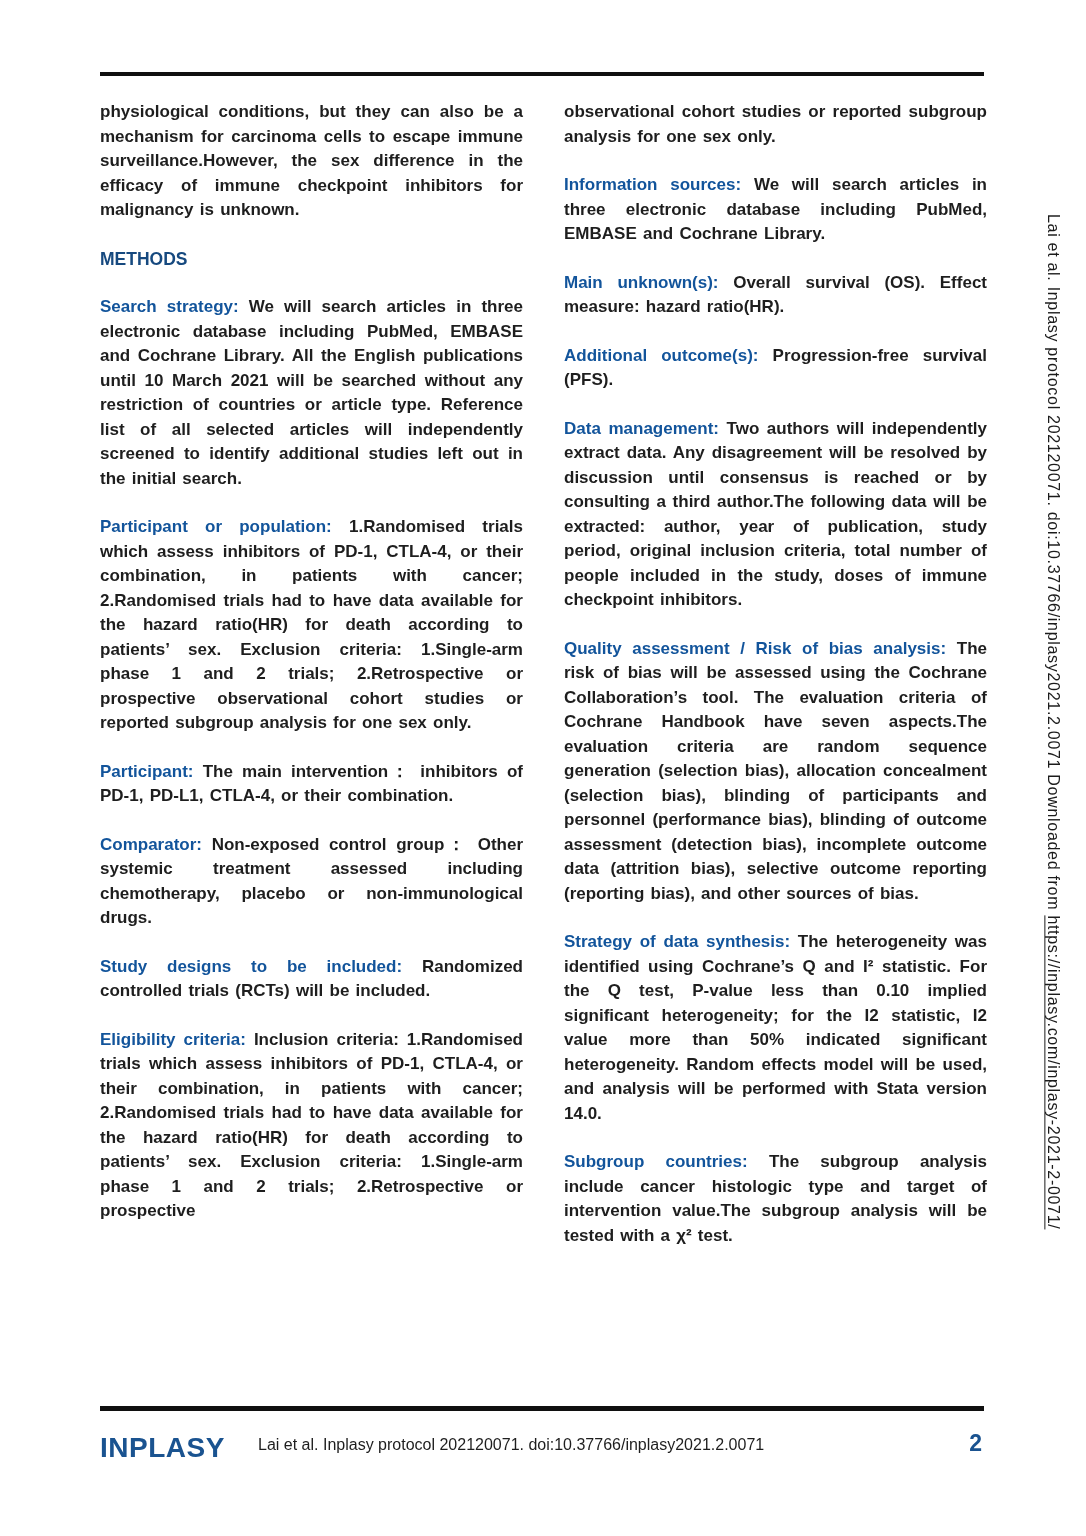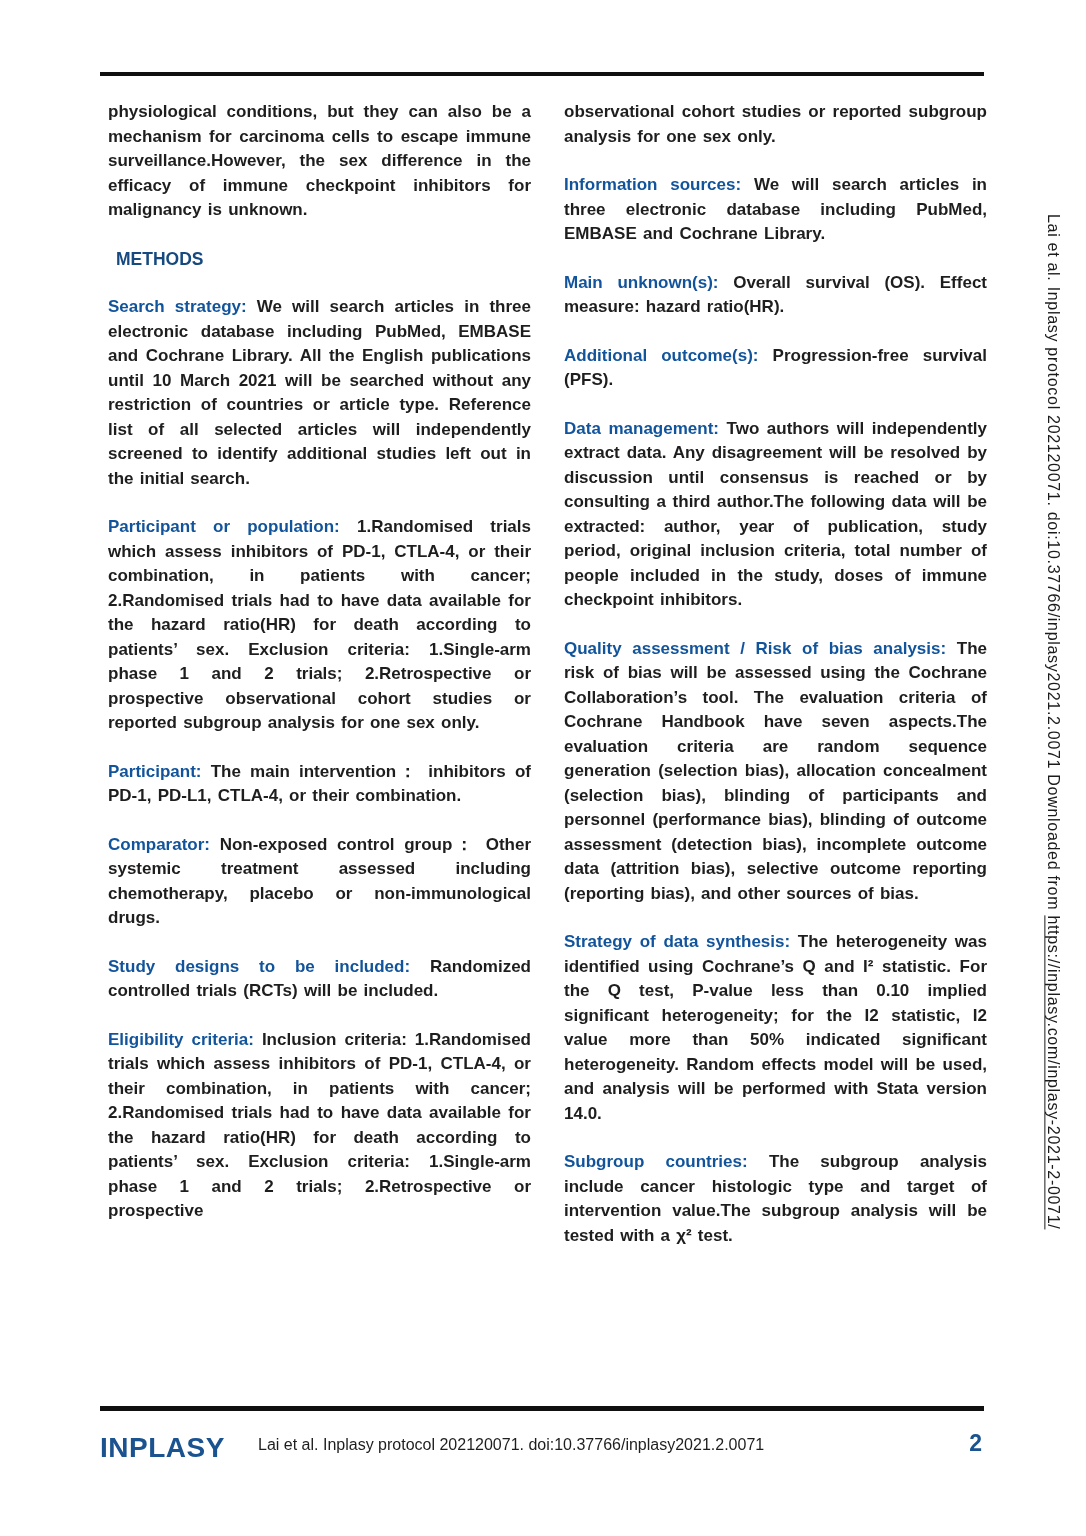--- a/index.html
+++ b/index.html
@@ -34,28 +34,28 @@
     position: absolute;
     top: 100px;
     width: 423px;
     color: var(--body-text, #1e1e1e);
     font-weight: bold;
     font-size: 17px;
     line-height: 24.5px;
     text-align: justify;
     word-spacing: 1.5px;
   }
-  .col-left  { left: 108px; }
+  .col-left  { left: 100px; }
   .col-right { left: 564px; }
   .para { margin: 0 0 24px 0; }
   .para:last-child { margin-bottom: 0; }
   .heading {
     color: var(--heading-blue, #16497f);
     font-size: 17.5px;
-    margin: 2px 0 24px 8px;
+    margin: 2px 0 24px 0;
     text-align: left;
   }
   .label { color: var(--label-blue, #12549b); }
   .sidebar {
     position: absolute;
     left: 1044px;
     top: 214px;
     height: 1185px;
     writing-mode: vertical-rl;
     text-orientation: mixed;

